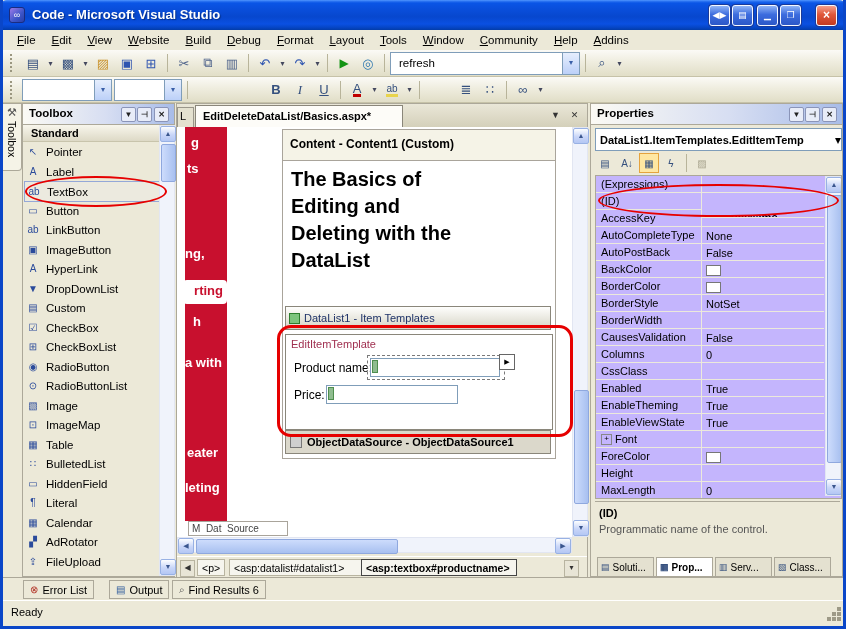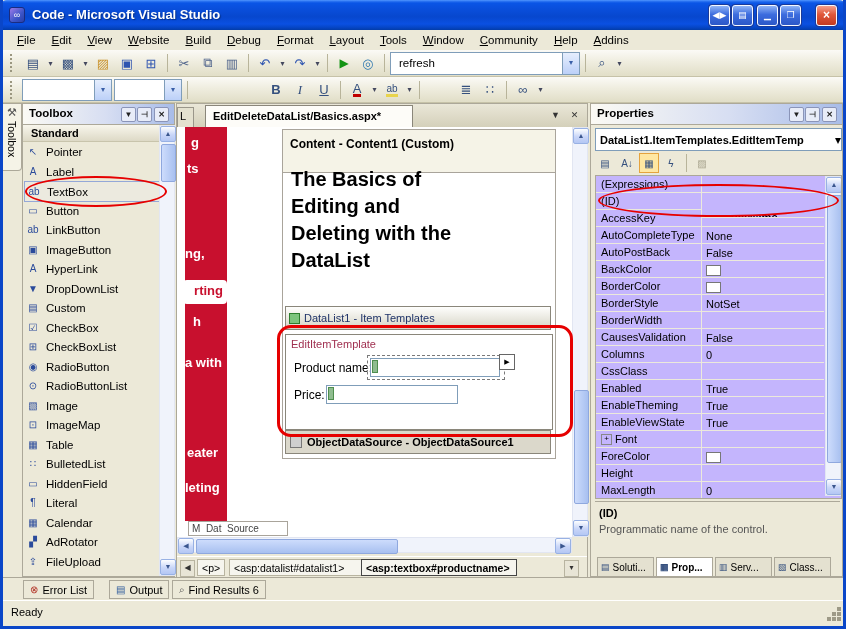--- a/index.html
+++ b/index.html
@@ -63,31 +63,31 @@
   .sbtn{position:absolute;width:16px;height:16px;background:linear-gradient(180deg,#FDFEFF,#C9D6F8 55%,#B4C7F4);
     border:1px solid #98B1E4;border-radius:2px;color:#3A568E;font-size:7px;line-height:14px;text-align:center;box-sizing:border-box;}
   .sthumb{position:absolute;background:linear-gradient(90deg,#CDDCFC,#A8C0F0);border:1px solid #8FA8DE;border-radius:2px;}
   .sthumb.h{background:linear-gradient(180deg,#CDDCFC,#A8C0F0);}
   
   .editor{left:173px;top:103px;width:412px;height:474px;background:#ECE9D8;border:1px solid #ACA899;}
   .tabstrip{position:absolute;left:0;top:0;width:410px;height:23px;background:linear-gradient(180deg,#EAE7D8,#D4D0BA);border-bottom:1px solid #8A867A;}
   .ghosttab{position:absolute;left:0;top:3px;width:17px;height:20px;background:#E4E1CF;border:1px solid #9A968A;border-bottom:none;
     overflow:hidden;font-size:11px;padding:2px 2px 0 2px;box-sizing:border-box;}
   .activetab{position:absolute;left:18px;top:1px;width:208px;height:22px;background:#FDFCF8;border:1px solid #8A867A;border-bottom:none;
-    font-weight:bold;font-size:11px;padding:4px 0 0 7px;box-sizing:border-box;white-space:nowrap;overflow:hidden;margin-left:10px;}
+    font-weight:bold;font-size:11px;padding:4px 0 0 7px;box-sizing:border-box;white-space:nowrap;overflow:hidden;}
   .tsbtn{position:absolute;top:4px;width:15px;height:15px;font-size:9px;text-align:center;line-height:15px;color:#333;}
   .canvas{position:absolute;left:0;top:23px;width:396px;height:410px;background:#fff;overflow:hidden;}
   .redband{position:absolute;left:8px;top:0;width:42px;height:394px;background:#C8102E;}
   .frag{position:absolute;color:#fff;font-weight:bold;font-size:13px;white-space:nowrap;}
   .fragpill{position:absolute;background:#fff;border-radius:4px;color:#C8102E;font-weight:bold;font-size:13px;
     text-align:right;overflow:hidden;padding:3px 4px 0 0;box-sizing:border-box;}
   .clipitem{position:absolute;background:#fff;border:1px solid #A9A49B;font-size:10px;color:#444;white-space:pre;
     overflow:hidden;padding:1px 0 0 3px;box-sizing:border-box;}
   .contentbox{position:absolute;left:105px;top:2px;width:272px;height:328px;border:1px solid #A9A49B;background:#fff;}
-  .contenthdr{position:absolute;left:0;top:0;width:100%;height:43px;background:#F5F3E7;border-bottom:1px solid #A9A49B;
+  .contenthdr{position:absolute;left:0;top:0;width:100%;height:31px;background:#F5F3E7;border-bottom:1px solid #A9A49B;
     font-weight:bold;font-size:12px;padding:7px 0 0 7px;box-sizing:border-box;}
   .heading{position:absolute;left:8px;top:36px;font-weight:bold;font-size:20px;line-height:27px;}
   .dlbar{position:absolute;left:2px;top:176px;width:266px;height:24px;border:1px solid #8A867A;
     background:linear-gradient(180deg,#FEFEFC,#D6D4C6);color:#1F3368;font-size:11px;display:flex;align-items:center;padding-left:3px;box-sizing:border-box;}
   .ctlglyph{display:inline-block;width:9px;height:9px;background:#7CC47C;border:1px solid #2E7E2E;margin-right:4px;}
   .tplbox{position:absolute;left:2px;top:204px;width:266px;height:94px;border:1px solid #8A867A;background:#fff;}
   .tpltitle{position:absolute;left:5px;top:3px;color:#A03050;font-size:11px;}
   .fldlab{position:absolute;font-size:12px;}
   .designtb{position:absolute;height:17px;border:1px solid #7F9DB9;background:#fff;}
   .aspglyph{position:absolute;left:1px;top:1px;width:6px;height:13px;background:#8FBC8F;border:1px solid #4E8E4E;box-sizing:border-box;}

